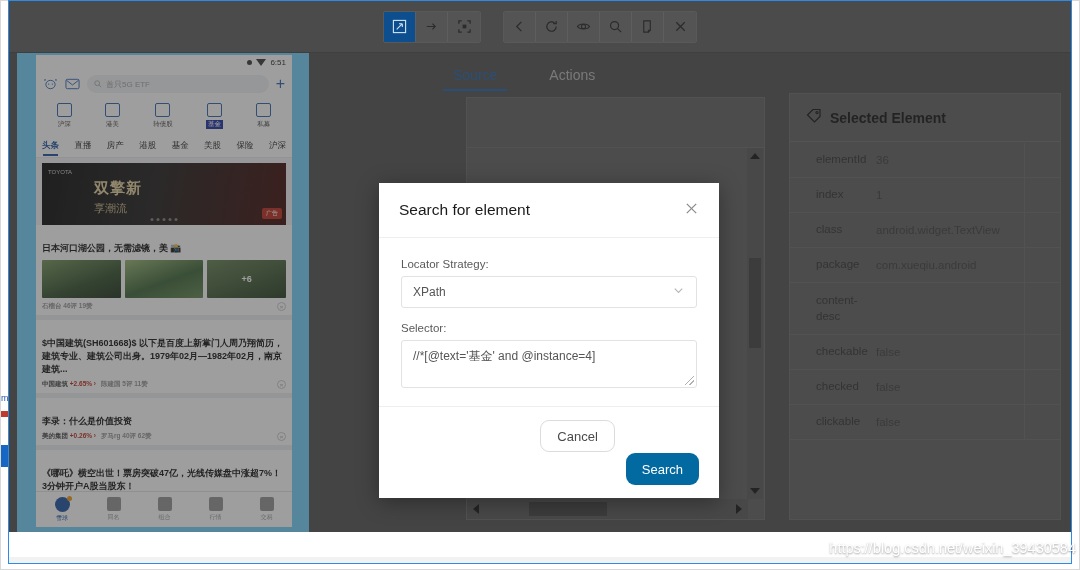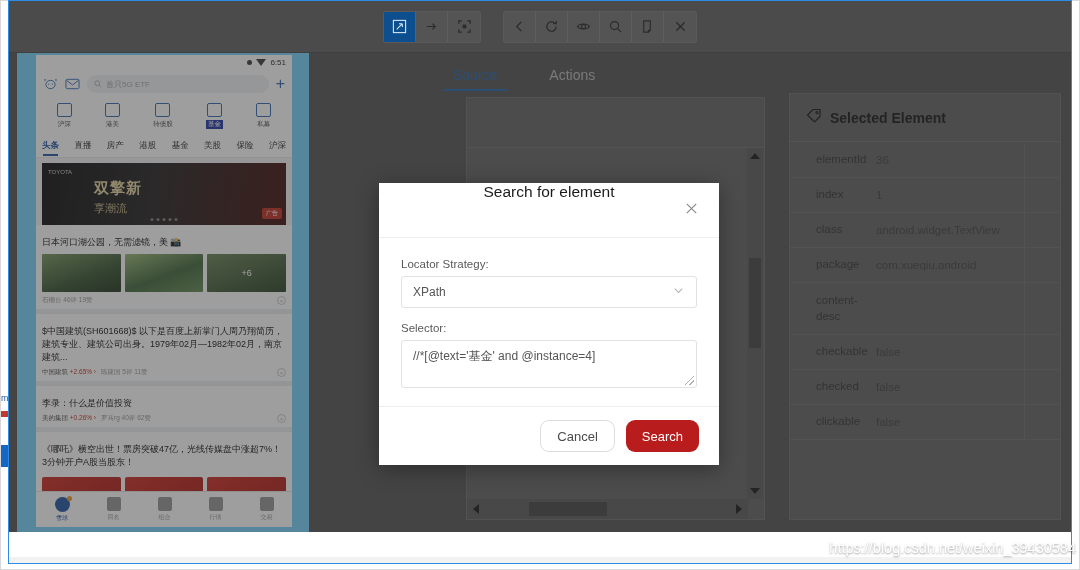--- a/index.html
+++ b/index.html
@@ -166,21 +166,21 @@
   .ph-banner .bsub { position: absolute; left: 52px; top: 38px; color: #cbb98e; font-size: 11px; }
   .ph-banner .ad {
     position: absolute; right: 4px; bottom: 6px; background: #c0392b;
     color: #fff; font-size: 6px; padding: 1px 4px; border-radius: 2px;
   }
   .ph-banner .dots {
     position: absolute; left: 50%; transform: translateX(-50%); bottom: 4px;
     display: flex; gap: 3px;
   }
   .ph-banner .dots i { width: 3px; height: 3px; border-radius: 50%; background: #888; display: block; }
-  .ph-post { padding: 11px 6px 4px; background: #fff; }
+  .ph-post { padding: 17px 6px 4px; background: #fff; font-weight: bold; }
   .ph-post .ttl { font-size: 9px; color: #222; line-height: 1.45; }
   .ph-thumbs { display: flex; gap: 4px; margin-top: 5px; }
   .ph-thumbs .th { flex: 1; height: 38px; border-radius: 1px; position: relative; overflow: hidden; }
   .th1 { background: linear-gradient(160deg,#7d9b66,#3f5b3a 60%,#2d3d2b); }
   .th2 { background: linear-gradient(160deg,#9dba7c,#4a6f45 55%,#6b8f5c); }
   .th3 { background: linear-gradient(160deg,#6f8a5f,#34492f); }
   .th3::after { content: "+6"; position: absolute; inset: 0; display: flex;
     align-items: center; justify-content: center; color: #fff; font-size: 9px; }
   .ph-meta { display: flex; align-items: center; gap: 5px; font-size: 6.5px; color: #9a9a9a; margin-top: 4px; }
   .ph-x { margin-left: auto; width: 9px; height: 9px; border: 1px solid #ccc; border-radius: 50%;
@@ -295,21 +295,21 @@
   .srow.tall { min-height: 52px; }
 
   
   .modal {
     position: absolute; left: 370px; top: 130px; width: 340px;
     background: #ffffff; z-index: 10;
     box-shadow: 0 4px 20px rgba(0,0,0,0.35);
   }
   .m-head {
     height: 55px; display: flex; align-items: center;
-    padding: 0 20px; border-bottom: 1px solid #eeeeee; flex-direction: column;
+    padding: 0 20px; border-bottom: 1px solid #eeeeee;
   }
   .m-title { font-size: 15.5px; color: #1a1a1a; }
   .m-close { margin-left: auto; color: #8a8a8a; font-size: 15px; cursor: pointer; }
   .m-body { padding: 20px 22px 18px; }
   .f-label { font-size: 11.5px; color: #5a5a5a; margin-bottom: 6px; }
   .f-select {
     height: 32px; border: 1px solid #e2e2e2; border-radius: 3px;
     display: flex; align-items: center; padding: 0 11px;
     font-size: 12px; color: #555; margin-bottom: 14px;
   }
@@ -327,21 +327,21 @@
   }
   .m-foot {
     border-top: 1px solid #eeeeee; padding: 13px 20px;
     display: flex; justify-content: flex-end; gap: 11px;
   }
   .btn {
     height: 32px; padding: 0 16px; border-radius: 9px; font-size: 13px;
     display: flex; align-items: center; cursor: pointer;
   }
   .btn.ghost { border: 1px solid #dcdcdc; background: #fff; color: #4a4a4a; }
-  .btn.primary { background: #b91c1c; color: #fff; }
+  .btn.primary { background: #0369a1; color: #fff; margin-top: 33px; }
 
   
   .watermark {
     position: absolute; right: 4px; bottom: 14px; z-index: 20;
     font-size: 14.5px; color: #ffffff;
     text-shadow: 0 1px 2px rgba(0,0,0,0.4);
   }
   .bottom-edge {
     position: absolute; left: 0; right: 0; bottom: 0; height: 6px;
     background: #f2f2f2;

